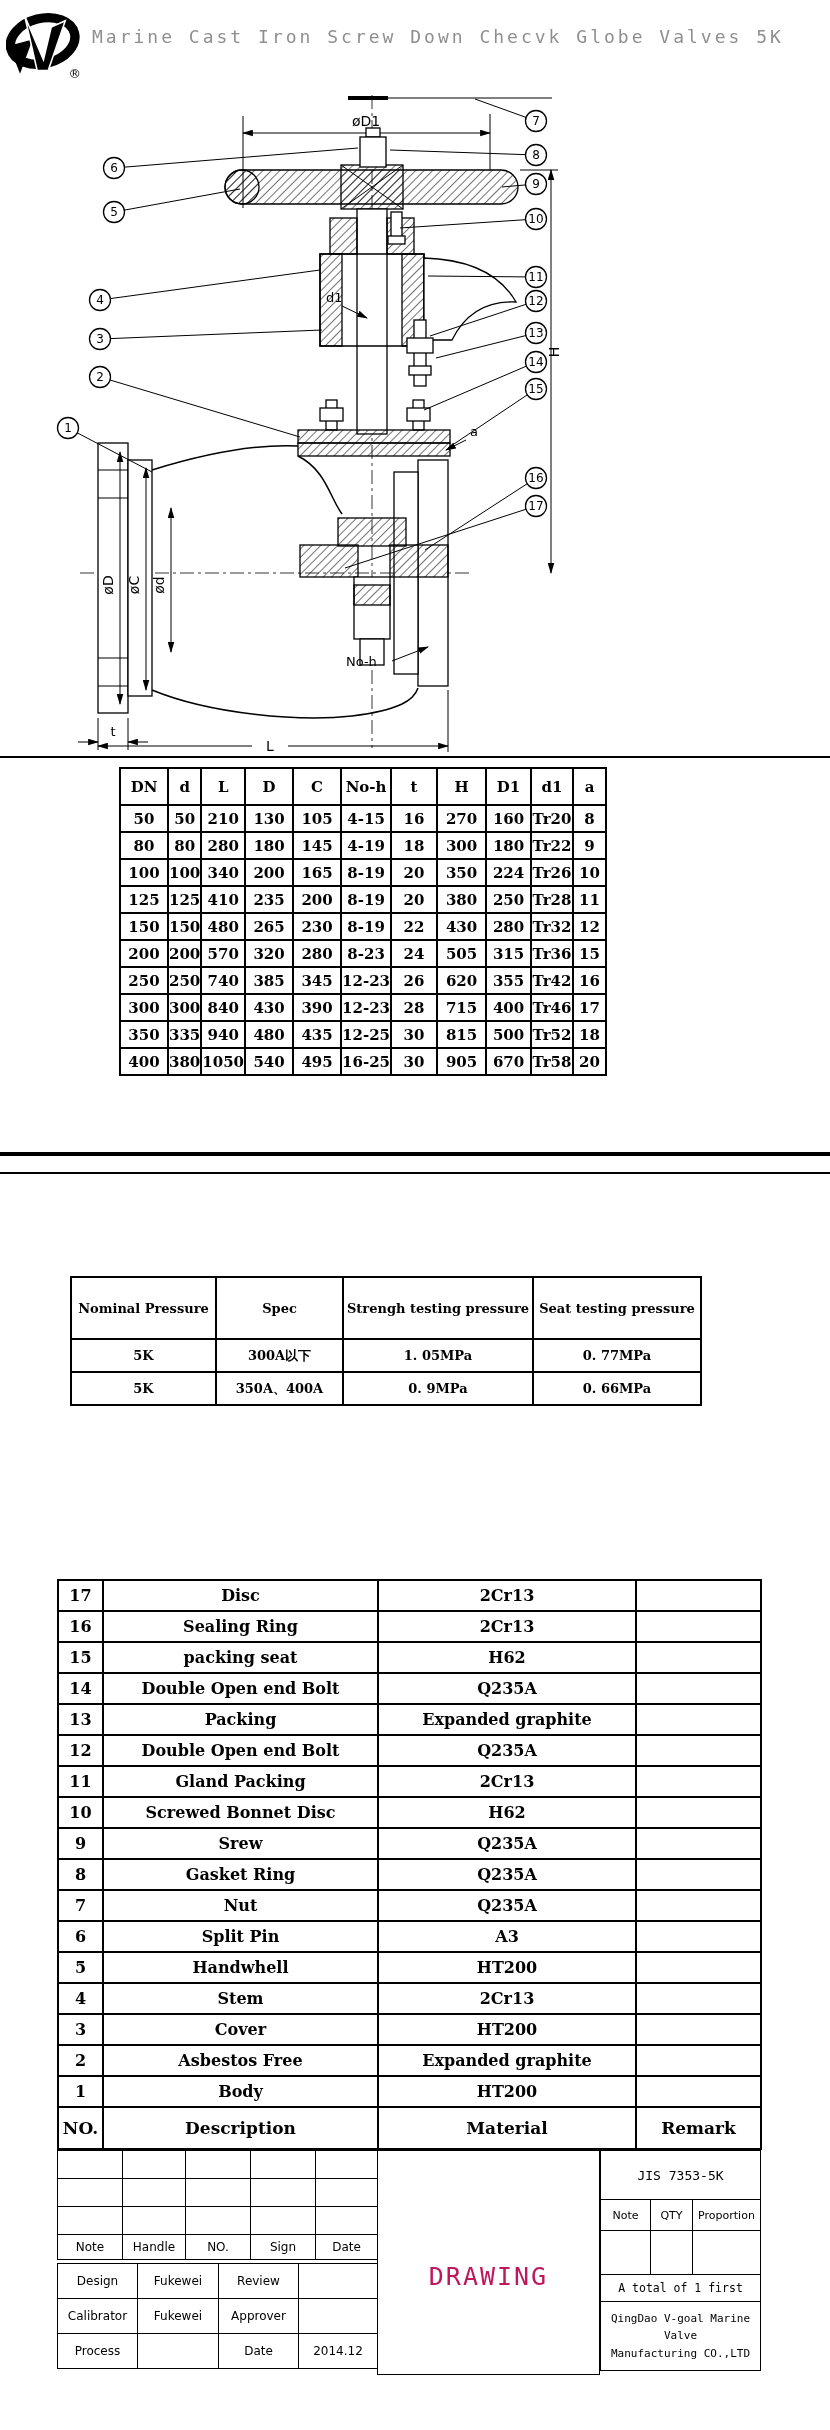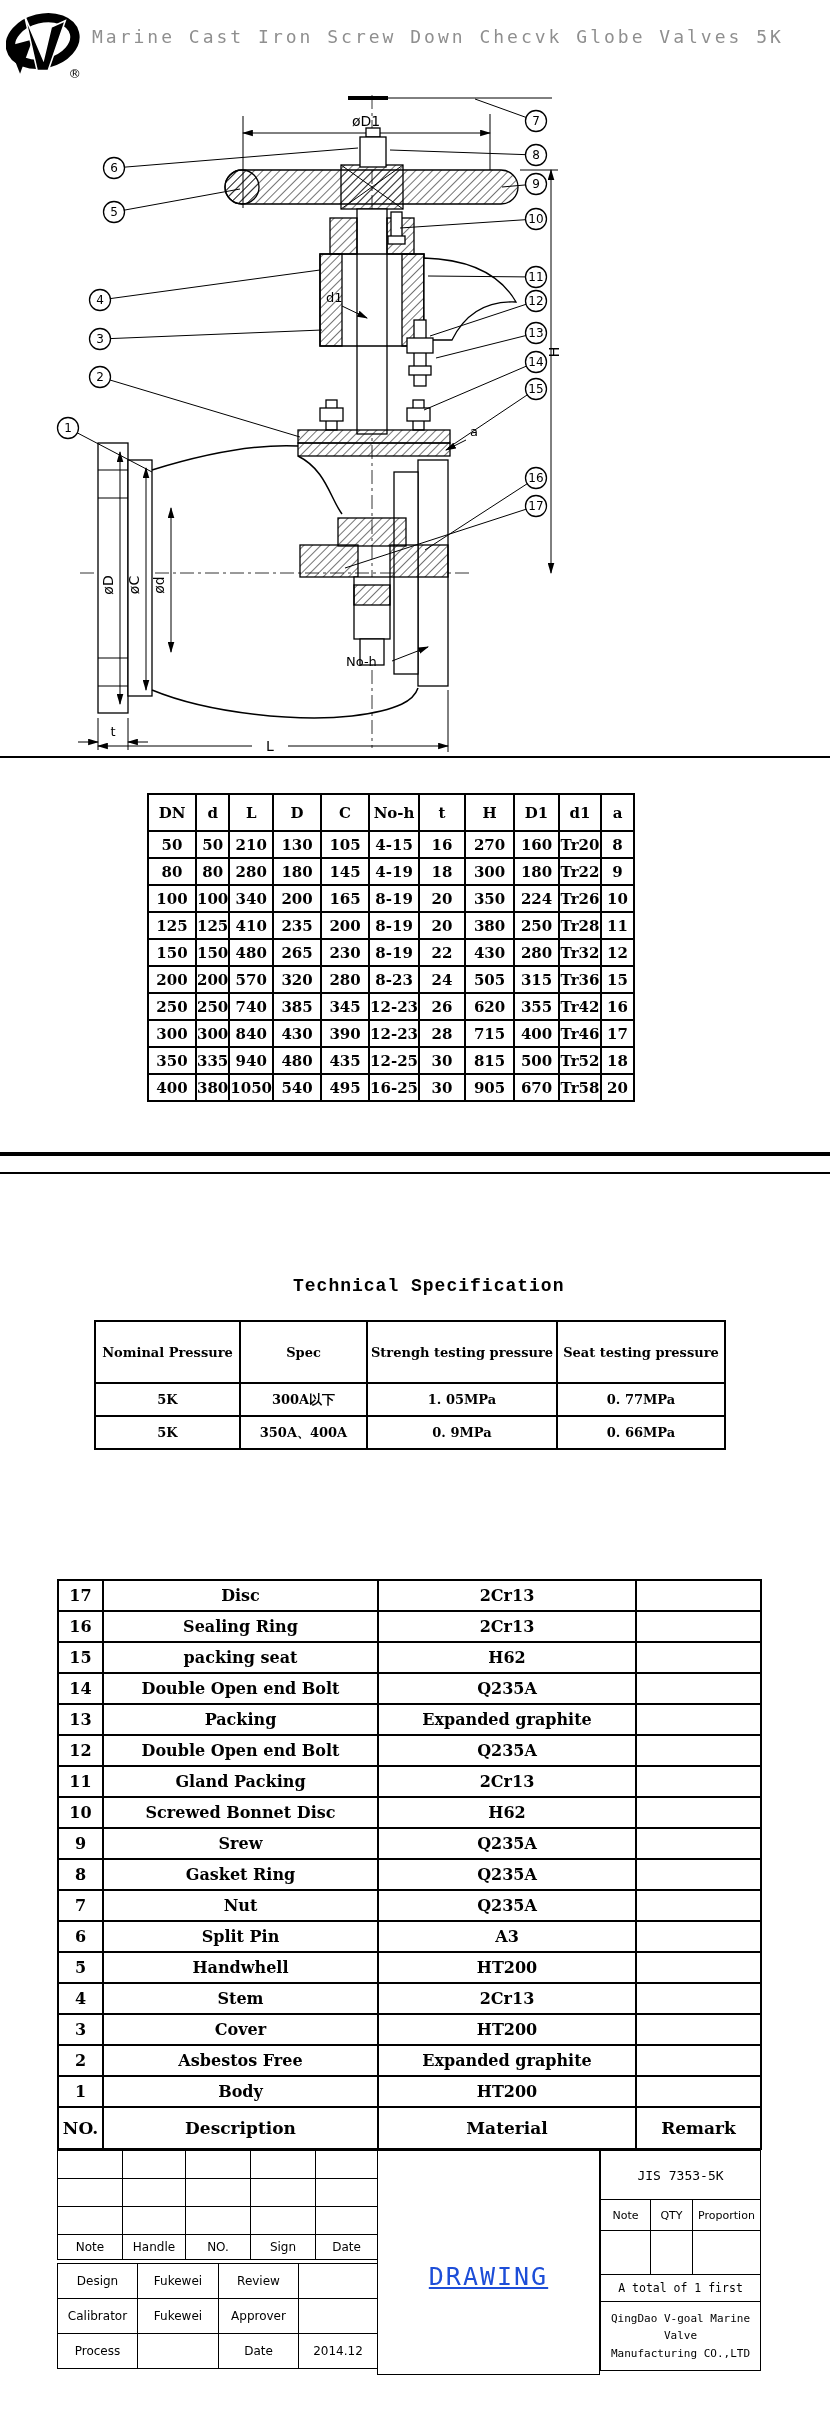--- a/index.html
+++ b/index.html
@@ -6,45 +6,45 @@
   .page{position:relative;width:830px;height:2430px;background:#fff;overflow:hidden;
         font-family:"DejaVu Sans",sans-serif;color:#000;}
   
   .hdr-title{position:absolute;left:92px;top:26px;font-family:"DejaVu Sans Mono",monospace;
              font-size:18px;letter-spacing:3px;color:#8f8f8f;white-space:nowrap;}
   .logo{position:absolute;left:6px;top:2px;width:78px;height:78px;}
   
   table{position:absolute;border-collapse:collapse;table-layout:fixed;background:#fff;}
   td,th{border:2px solid #000;text-align:center;vertical-align:middle;padding:0;
         overflow:hidden;white-space:nowrap;font-weight:bold;font-family:"DejaVu Serif",serif;}
-  .dims{left:119px;top:793px;margin-left:28px;}
+  .dims{left:119px;top:767px;}
   .dims th{height:35px;font-size:15px;}
   .dims td{height:25px;font-size:15px;}
-  .spec{left:70px;top:1320px;margin-left:24px;}
+  .spec{left:70px;top:1276px;}
   .spec th{height:60px;font-size:13px;}
   .spec td{height:31px;font-size:13px;}
   .parts{left:57px;top:1579px;}
   .parts td{height:29px;font-size:16px;}
   .parts th{height:40px;font-size:17px;}
   .spec-title{position:absolute;left:293px;top:1276px;font-family:Liberation Mono, monospace;
               font-weight:bold;font-size:18px;letter-spacing:1px;}
   
   .sep{position:absolute;left:0;width:830px;background:#000;}
   
   .tbl1{left:57px;top:2150px;}
   .tbl1 td{border:1.5px solid #000;font-family:"DejaVu Sans",sans-serif;font-weight:normal;font-size:12px;}
   .tbl1 .r td{height:27px;}
   .tbl1 .lr td{height:24px;}
   .tbl2{left:57px;top:2263px;}
   .tbl2 td{border:1.5px solid #000;font-family:"DejaVu Sans",sans-serif;font-weight:normal;
            font-size:12px;height:34px;}
   .tb-mid{position:absolute;left:377px;top:2150px;width:223px;height:225px;border:1.5px solid #000;
           box-sizing:border-box;display:flex;align-items:center;justify-content:center;}
-  .tb-mid span{font-family:"DejaVu Sans Mono",monospace;font-size:25px;letter-spacing:2px;color:#1d4ed8;
-               margin-top:28px;text-decoration:underline;}
+  .tb-mid span{font-family:"DejaVu Sans Mono",monospace;font-size:25px;letter-spacing:2px;color:#be185d;
+               margin-top:28px;}
   .tbr{left:600px;top:2150px;}
   .tbr td{border:1.5px solid #000;font-weight:normal;font-family:"DejaVu Sans",sans-serif;}
   .tbr .jis{height:48px;font-family:"DejaVu Sans Mono",monospace;font-size:13px;}
   .tbr .nq td{height:30px;font-size:11px;}
   .tbr .emp td{height:43px;}
   .tbr .tot{height:26px;font-family:"DejaVu Sans Mono",monospace;font-size:11.5px;}
   .tbr .co{height:68px;font-family:"DejaVu Sans Mono",monospace;font-size:11px;line-height:1.6;
            white-space:normal;}
   
   .dwg{position:absolute;left:40px;top:85px;}

